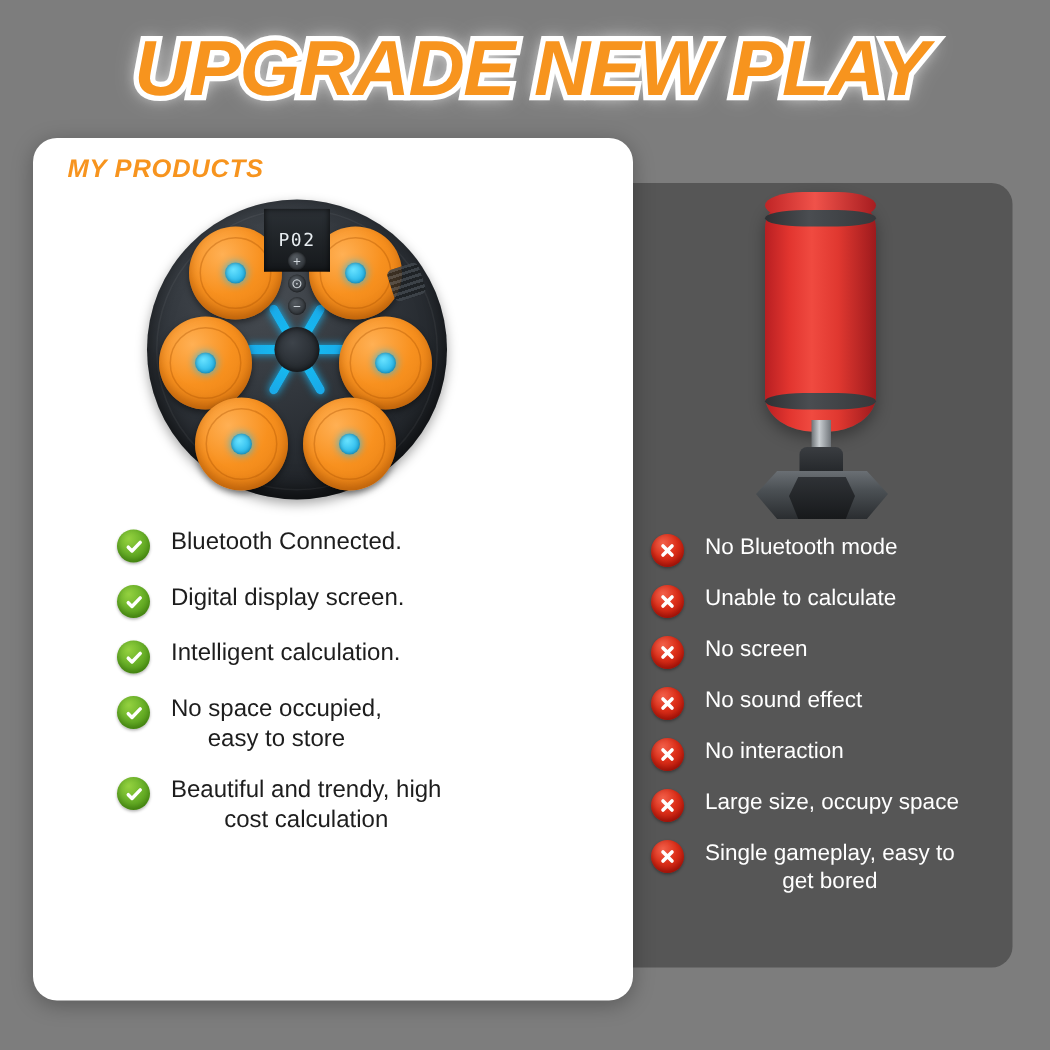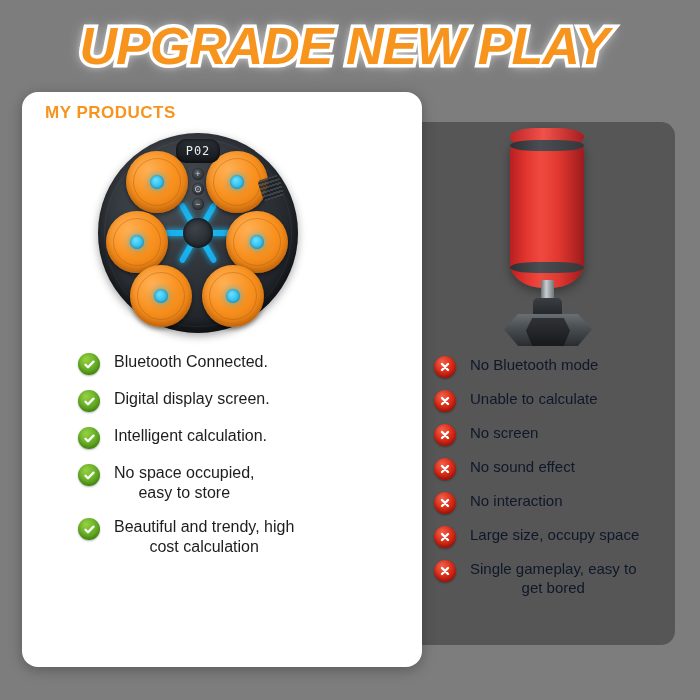--- a/index.html
+++ b/index.html
@@ -7,21 +7,21 @@
     width:700px;height:700px;
     background:#7d7d7d;
     font-family:"Liberation Sans", sans-serif;
     overflow:hidden;
     position:relative;
   }
 
   
   .title{
     position:absolute;
-    left:0; top:16px; width:688px;
+    left:10px; top:16px; width:688px;
     text-align:center;
     font-size:52px;
     font-weight:bold;
     font-style:italic;
     letter-spacing:-1px;
     color:#F7941E;
     -webkit-text-stroke:7px #ffffff;
     paint-order:stroke fill;
     text-shadow:0 0 10px rgba(255,255,255,.85),0 0 16px rgba(255,255,255,.55);
     white-space:nowrap;
@@ -45,20 +45,21 @@
     background:#ffffff;
     border-radius:16px;
     box-shadow:0 3px 14px rgba(0,0,0,.28);
   }
 
   .card-title{
     position:absolute;
     left:45px; top:103px;
     font-size:17px;
     font-weight:bold;
+    font-style:italic;
     color:#F7941E;
     letter-spacing:.5px;
   }
 
   
   .machine{
     position:absolute;
     left:98px; top:133px;
     width:200px; height:200px;
   }
@@ -103,22 +104,22 @@
     background:radial-gradient(circle at 40% 35%,#67e2ff,#0aa3e0);
     box-shadow:0 0 6px rgba(20,190,255,.95), inset 0 0 3px rgba(0,0,0,.4);
   }
   .pad:after{
     content:"";position:absolute;inset:7px;border-radius:50%;
     border:1px solid rgba(170,80,0,.35);
   }
   .screen{
     position:absolute;
     left:50%;top:6px;margin-left:-22px;
-    width:44px;height:24px;
-    border-radius:10px;
+    width:44px;height:42px;
+    border-radius:0;
     background:linear-gradient(180deg,#2b3035,#15181b);
     box-shadow:inset 0 0 4px rgba(0,0,0,.8);
     color:#e9eef2;
     font-family:"DejaVu Sans Mono", monospace;
     font-size:12px;
     display:flex;align-items:center;justify-content:center;
     letter-spacing:1px;
   }
   .btn-col{
     position:absolute;left:50%;top:35px;margin-left:-6px;
@@ -224,21 +225,21 @@
   }
   .badge svg{display:block;}
 
   .item-text{
     font-size:16px;
     line-height:20px;
     color:#1d1d1d;
     white-space:pre-line;
   }
   .list.cons .item-text{
-    color:#0f172a;
+    color:#ffffff;
     font-size:15px;
     line-height:19px;
   }
 </style>
 </head>
 <body>
 
 <div class="title">UPGRADE NEW PLAY</div>
 
 <div class="dark-panel">

